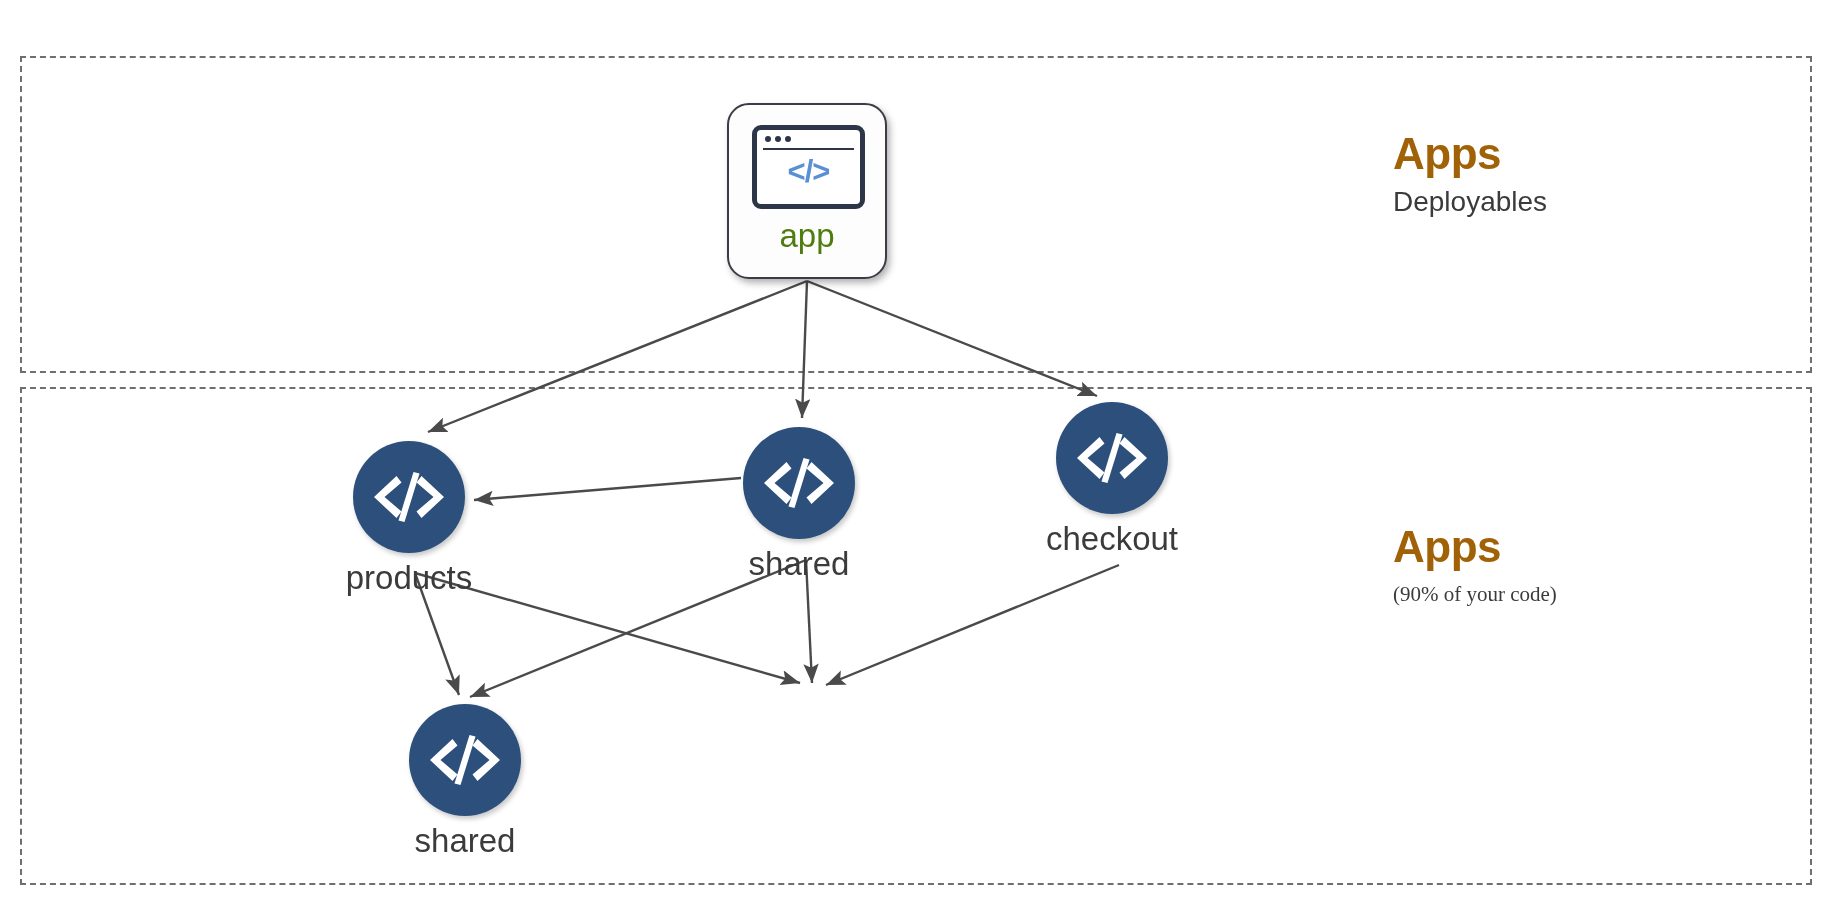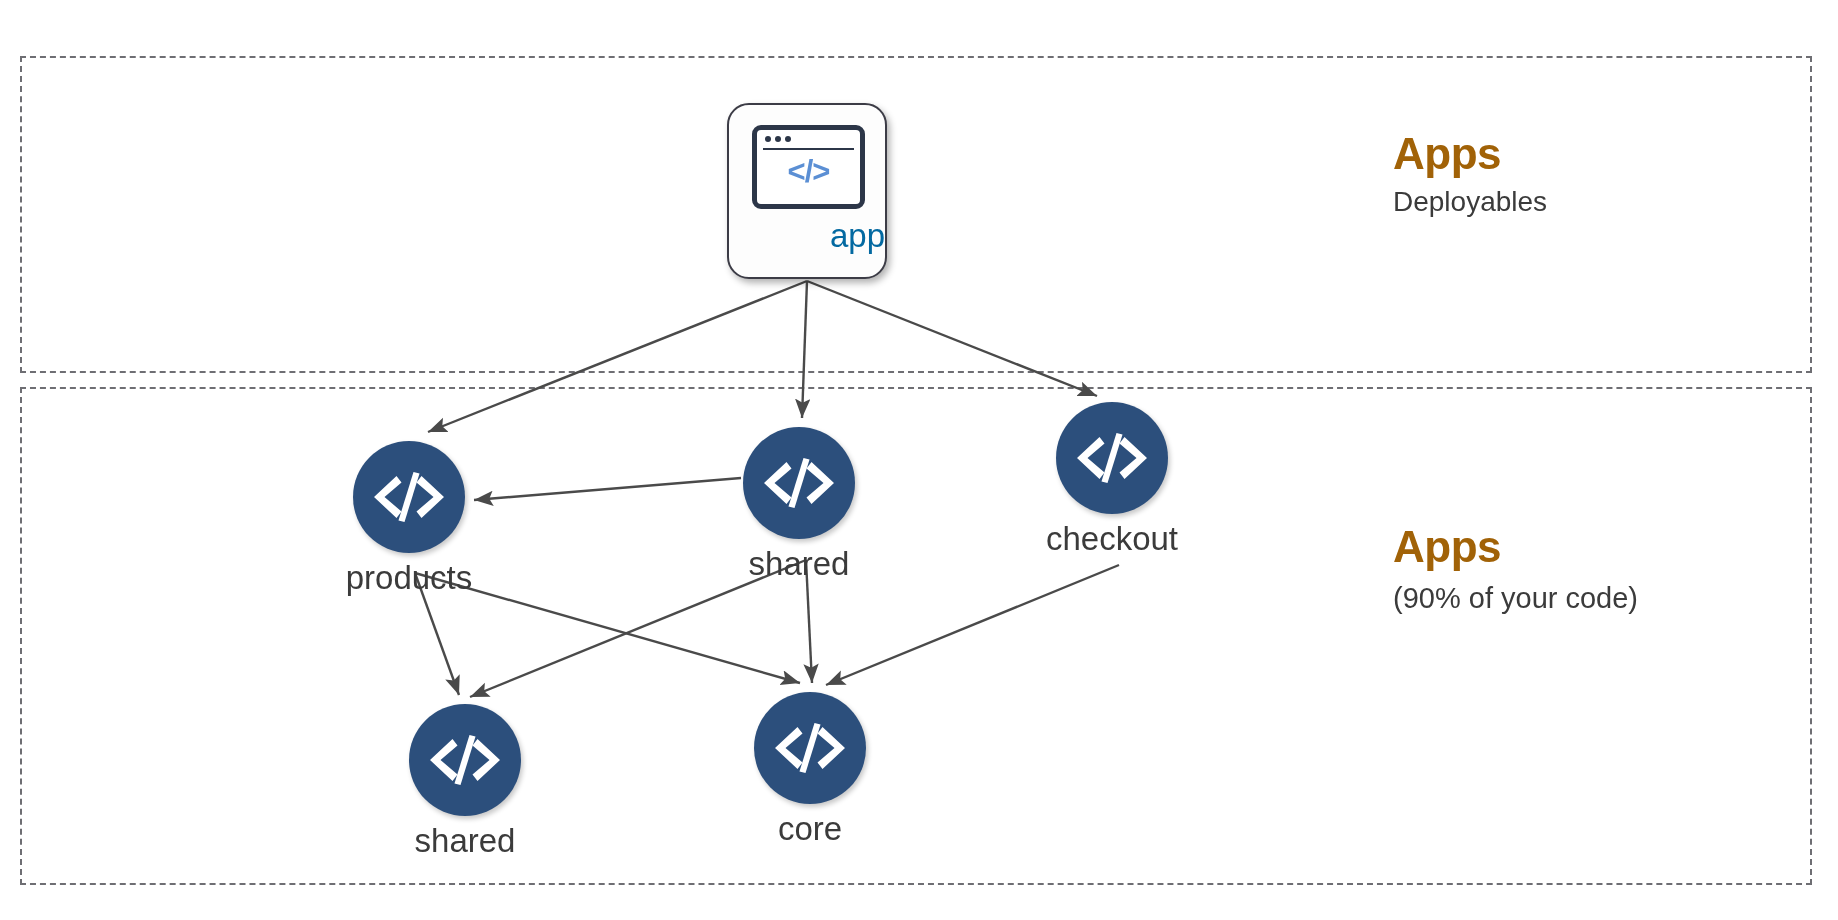--- a/index.html
+++ b/index.html
@@ -58,21 +58,21 @@
     letter-spacing: -0.5px;
   }
   .zone-caption .zc-sub {
     display: block;
     font-weight: normal;
     color: #3b3b3b;
   }
   #caption-apps { left: 1393px; top: 128px; }
   #caption-apps .zc-sub { font-size: 28px; margin-top: 7px; }
   #caption-libs { left: 1393px; top: 521px; }
-  #caption-libs .zc-sub { font-size: 29px; margin-top: 10px; }
+  #caption-libs .zc-sub { font-size: 21px; margin-top: 10px; font-family: Liberation Serif, serif; }
 
   
   #edges {
     position: absolute;
     left: 0;
     top: 0;
     width: 1838px;
     height: 920px;
     pointer-events: none;
   }
@@ -133,23 +133,23 @@
     font-size: 31px;
     font-weight: bold;
     color: #5b8fd4;
     letter-spacing: -1px;
   }
   #node-app .app-label {
     position: absolute;
     left: 0;
     right: 0;
     top: 112px;
-    text-align: right;
+    text-align: center;
     font-size: 33px;
-    color: #0369a1;
+    color: #4d7c0f;
   }
 
   
   .lib-node {
     position: absolute;
     width: 112px;
     height: 112px;
   }
   .lib-node .disc {
     position: absolute;
@@ -270,24 +270,14 @@
     <div class="disc">
       <svg width="76" height="54" viewBox="0 0 76 54">
         <path d="M25.5 6 L30.5 12.5 L13.5 27 L30.5 41.5 L25.5 48 L3 27 Z" fill="#ffffff"></path>
         <path d="M50.5 6 L45.5 12.5 L62.5 27 L45.5 41.5 L50.5 48 L73 27 Z" fill="#ffffff"></path>
         <path d="M42.5 2 L48.5 3.5 L33.5 52 L27.5 50.5 Z" fill="#ffffff"></path>
       </svg>
     </div>
     <div class="lib-label">checkout</div>
   </div>
 
-  <div class="lib-node" id="node-core">
-    <div class="disc">
-      <svg width="76" height="54" viewBox="0 0 76 54">
-        <path d="M25.5 6 L30.5 12.5 L13.5 27 L30.5 41.5 L25.5 48 L3 27 Z" fill="#ffffff"></path>
-        <path d="M50.5 6 L45.5 12.5 L62.5 27 L45.5 41.5 L50.5 48 L73 27 Z" fill="#ffffff"></path>
-        <path d="M42.5 2 L48.5 3.5 L33.5 52 L27.5 50.5 Z" fill="#ffffff"></path>
-      </svg>
-    </div>
-    <div class="lib-label">core</div>
-  </div>
 
 </div>
 
 </body></html>

